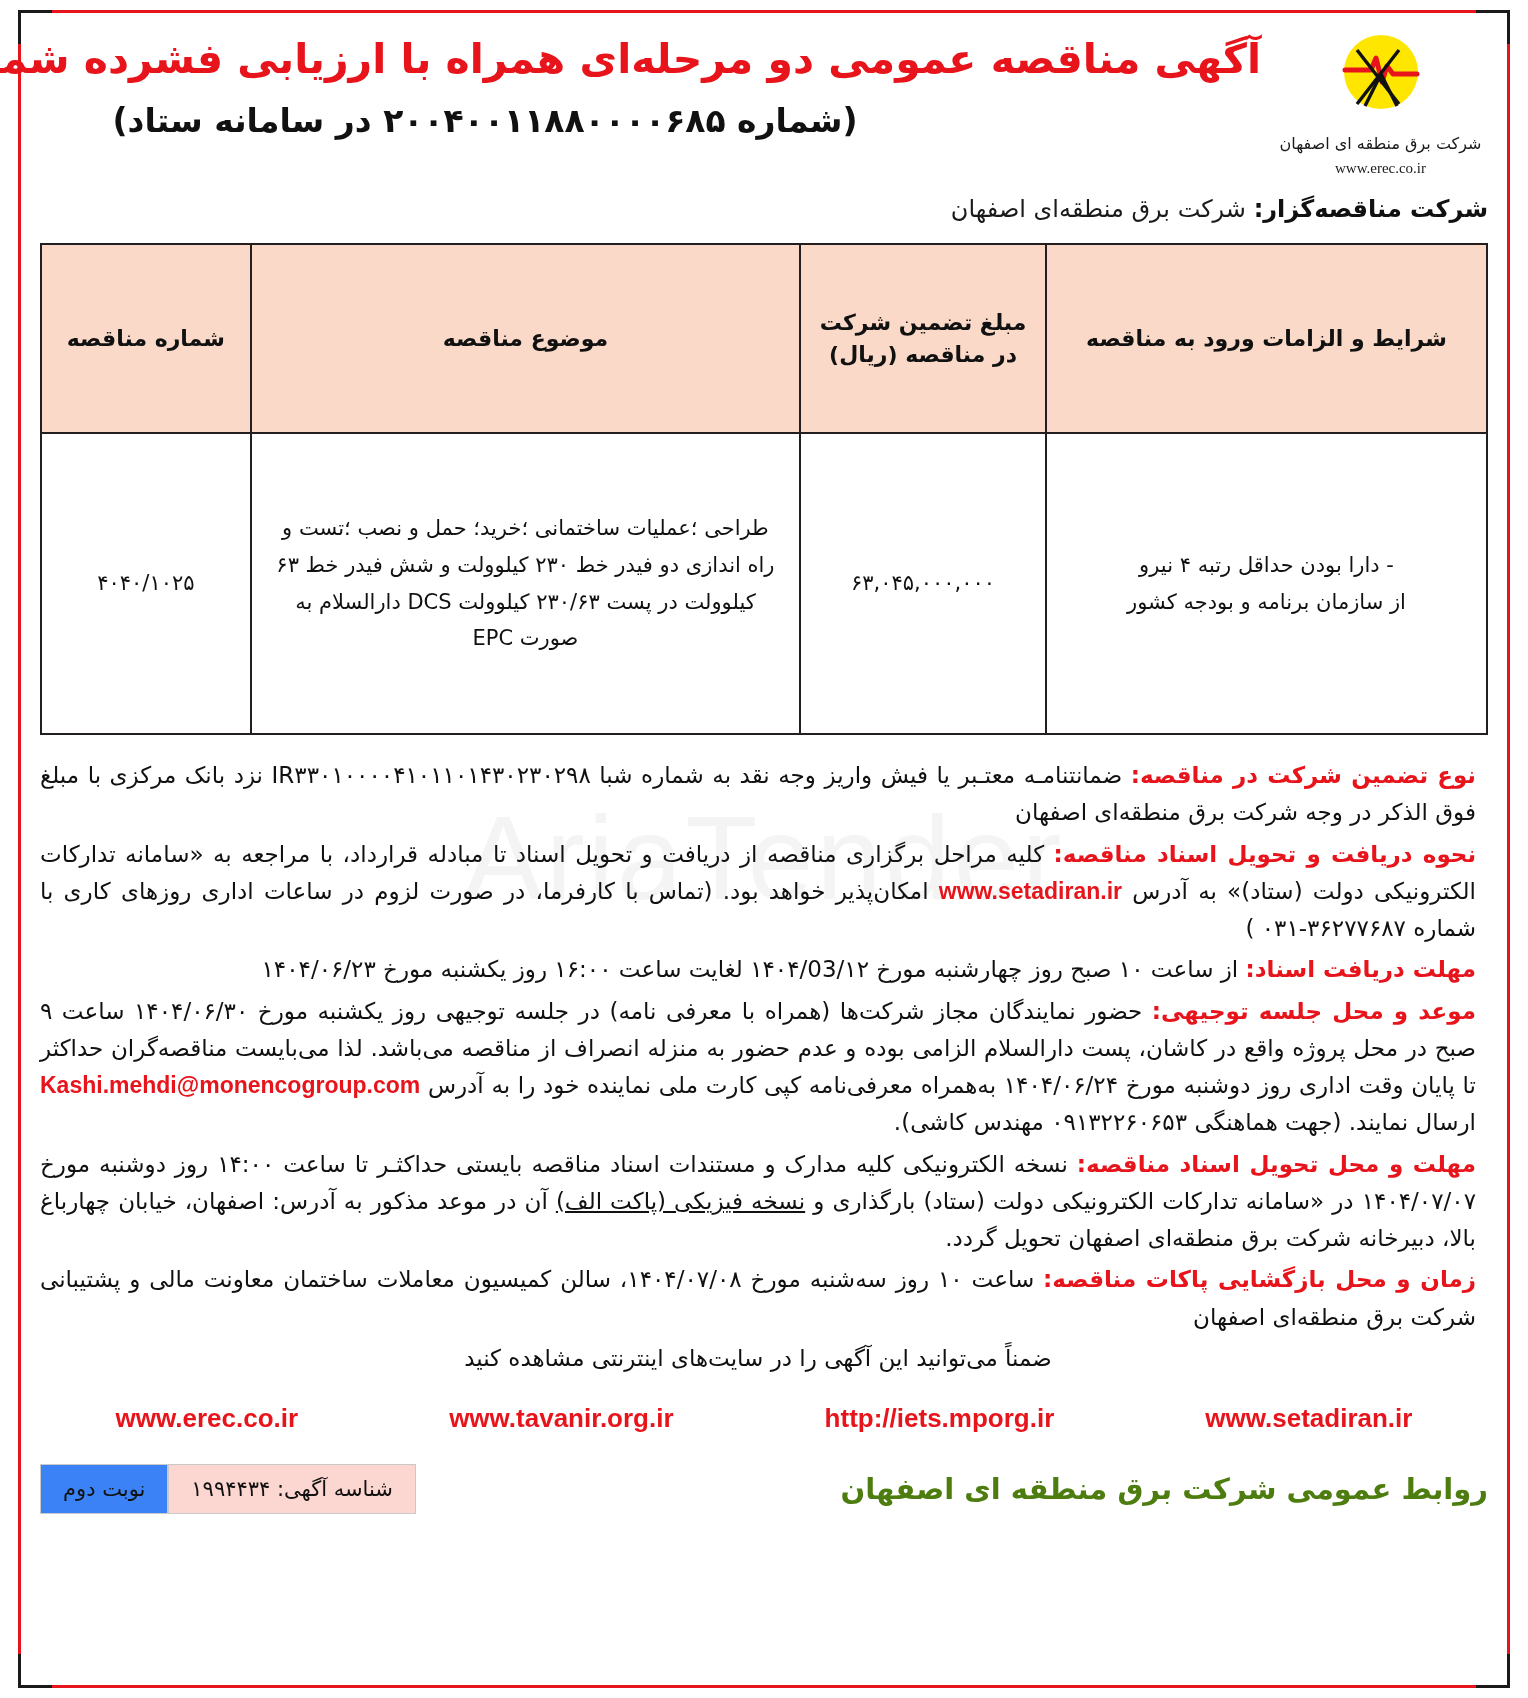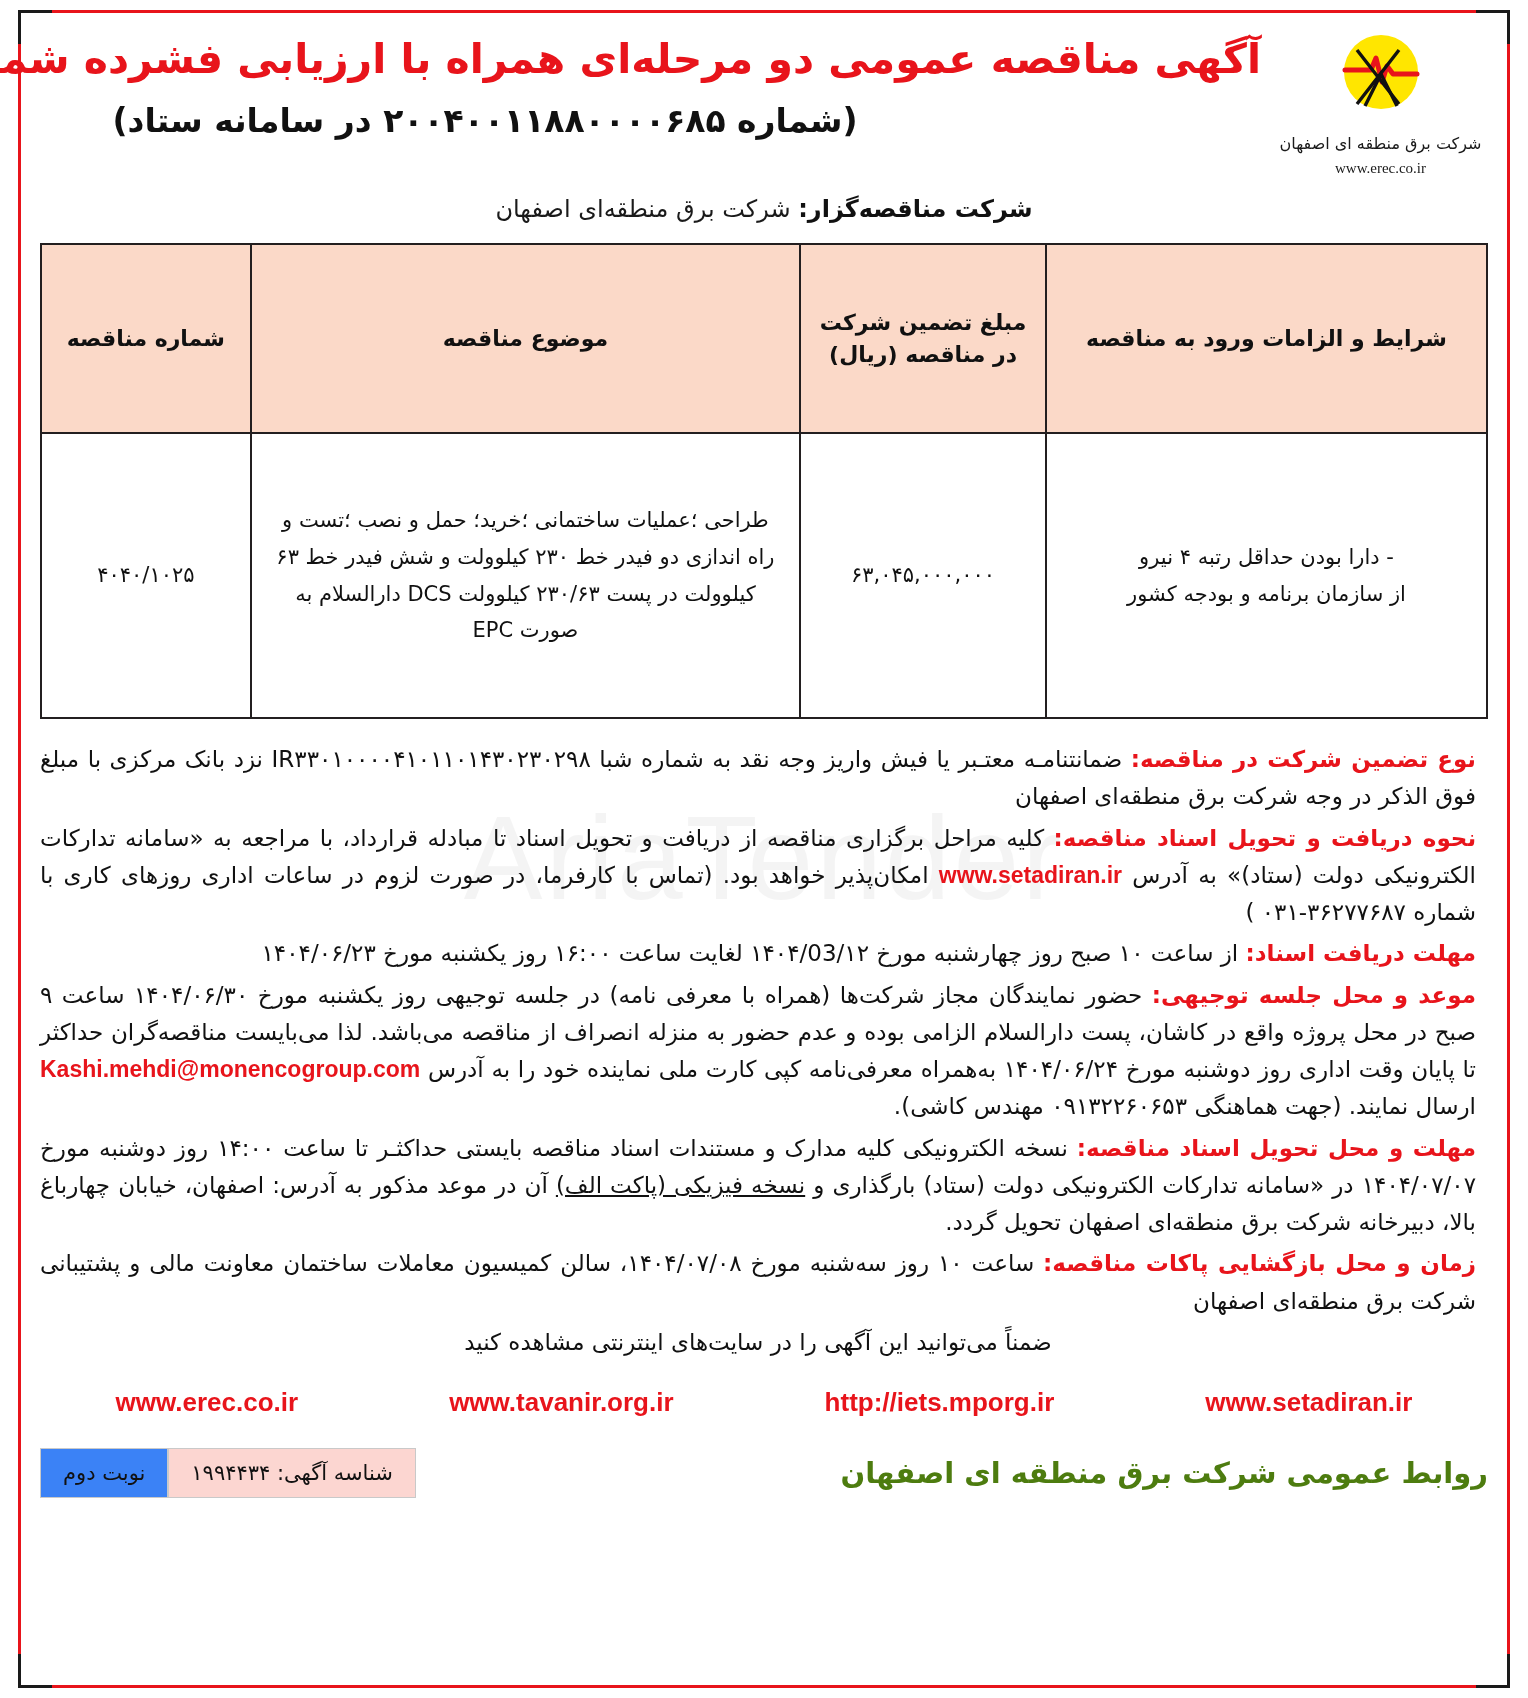--- a/index.html
+++ b/index.html
@@ -105,21 +105,20 @@
     font-size: 15px;
     color: #1a1a1a;
     margin-top: 4px;
     direction: ltr;
     font-family: "Liberation Serif", serif;
   }
 
   
   .organizer {
     margin-top: 18px;
-    text-align: center;
     font-size: 24px;
     color: #1a1a1a;
     direction: rtl;
   }
   .organizer .lbl {
     font-weight: bold;
     color: #111111;
   }
 
   
@@ -140,21 +139,21 @@
     font-weight: bold;
     font-size: 22px;
     color: #111;
     height: 175px;
     padding: 6px 10px;
     line-height: 1.45;
   }
   table.tender td {
     font-size: 21px;
     color: #111;
-    padding: 14px 14px;
+    padding: 22px 14px;
     line-height: 1.75;
     height: 255px;
   }
   .col-no      { width: 14.5%; }
   .col-subject { width: 38%; }
   .col-amount  { width: 17%; }
   .col-terms   { width: 30.5%; }
   td.subject { text-align: center; }
   td.terms   { text-align: center; border-radius: 22px; }
   td.amount  { font-size: 23px; letter-spacing: 1px; }

